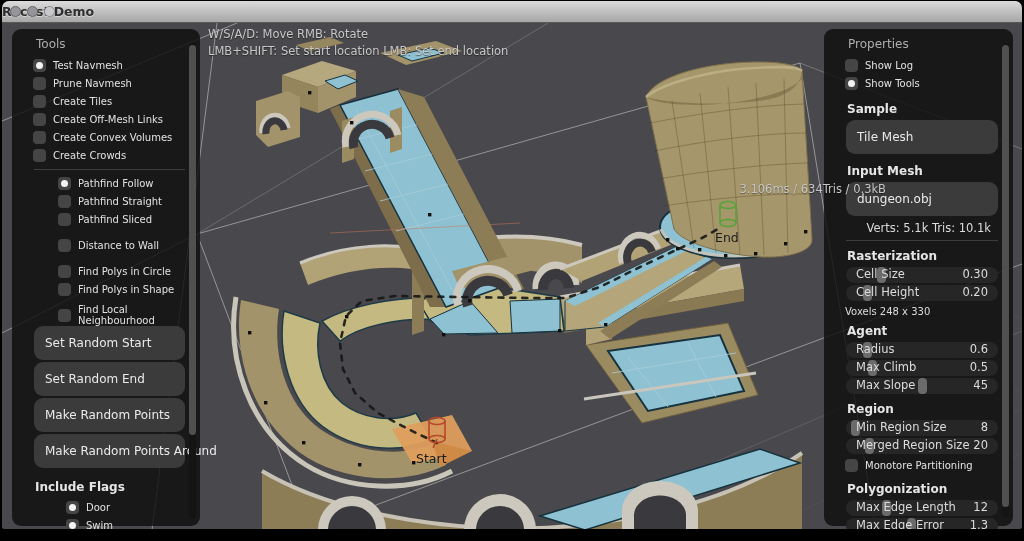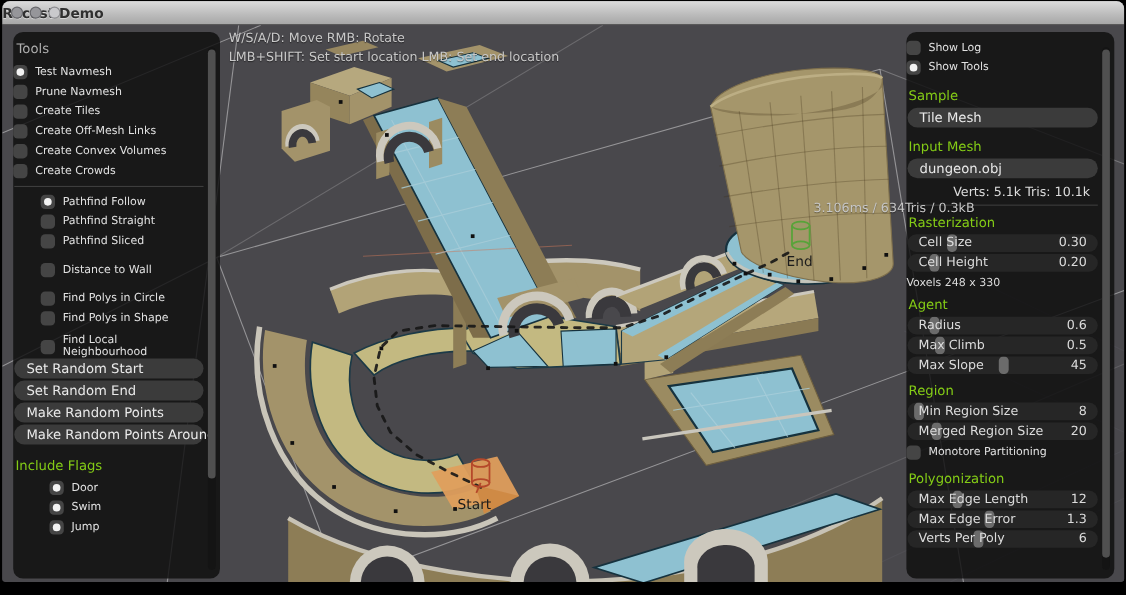--- a/index.html
+++ b/index.html
@@ -18,33 +18,33 @@
   .l3{background:#c9c9cc;border:1px solid #8d8d91}
   .content{position:relative;height:507px}
   .scene{position:absolute;left:0;top:0;width:1020px;height:507px}
   
   .help{position:absolute;left:206px;top:3px;color:#c9c9c9;font-size:11.5px;line-height:17px;
         text-shadow:0 1px 1px rgba(0,0,0,.5);z-index:30}
   .stats{position:absolute;right:136px;top:159px;color:#c6c6c6;font-size:11.5px;z-index:40;
          text-shadow:0 1px 1px rgba(0,0,0,.4)}
   
   .panel{position:absolute;top:6px;height:497px;background:rgba(13,13,13,.82);
-         border-radius:9px;box-sizing:border-box;padding:5px 14px 5px 0;z-index:20}
+         border-radius:9px;box-sizing:border-box;padding:5px 14px 5px 21px;z-index:20}
   .panel.left{left:10px;width:188px}
   .panel.right{left:822px;width:189px}
   .phead{color:#aeaeae;font-size:12px;padding:3px 0 5px 3px}
-  .shead{color:#84cc16;font-size:12px;font-weight:normal;margin:8px 0 4px 2px}
+  .shead{color:#e5e5e5;font-size:12px;font-weight:bold;margin:8px 0 4px 2px}
   .item{display:flex;align-items:center;height:18px;gap:7px;color:#e2e2e2;font-size:10px}
   .glyph{width:13px;height:13px;border-radius:4px;background:#454545;flex:0 0 13px}
   .glyph.on::after{content:'';display:block;width:7px;height:7px;border-radius:50%;
                    background:#f3f3f3;margin:3px}
   .ind1{margin-left:25px}.ind2{margin-left:33px}
   .gt6{margin-top:6px}.gt8{margin-top:8px}.gt10{margin-top:10px}.gt12{margin-top:12px}
   .sep{height:1px;background:#3d3d3d;margin:5px 1px 4px 1px}
-  .btn{height:18px;border-radius:9px;background:#3b3b3b;color:#eaeaea;font-size:12px;
+  .btn{height:34px;border-radius:9px;background:#3b3b3b;color:#eaeaea;font-size:12px;
        display:flex;align-items:center;padding:0 11px;margin:2px 1px;cursor:default;
        white-space:nowrap}
   .srow{position:relative;height:16px;border-radius:8px;background:#262626;margin:2px 1px;
         display:flex;align-items:flex-start;font-size:11.5px;color:#dcdcdc;padding:0 10px;
         overflow:hidden}
   .srow .thumb{position:absolute;top:0;bottom:0;width:9px;border-radius:4px;background:#6b6b6b}
   .srow .slabel,.srow .svalue{position:relative;z-index:1}
   .srow .svalue{margin-left:auto}
   .note{font-size:10px;color:#dcdcdc;padding:3px 10px 1px 0}
   .meshinfo{font-size:11.5px;color:#dcdcdc;text-align:right;padding:3px 8px 0 0}
@@ -320,20 +320,21 @@
       <div class="item ind2">
           <span class="glyph on"></span>
           <span>Jump</span>
         </div>
 
       <div class="sbtrack"></div>
       <div class="sbthumb"></div>
     </div>
 
     <div class="panel right">
+      <div class="phead">Properties</div>
 
       <div class="item">
           <span class="glyph"></span>
           <span>Show Log</span>
         </div>
       <div class="item">
           <span class="glyph on"></span>
           <span>Show Tools</span>
         </div>
 

